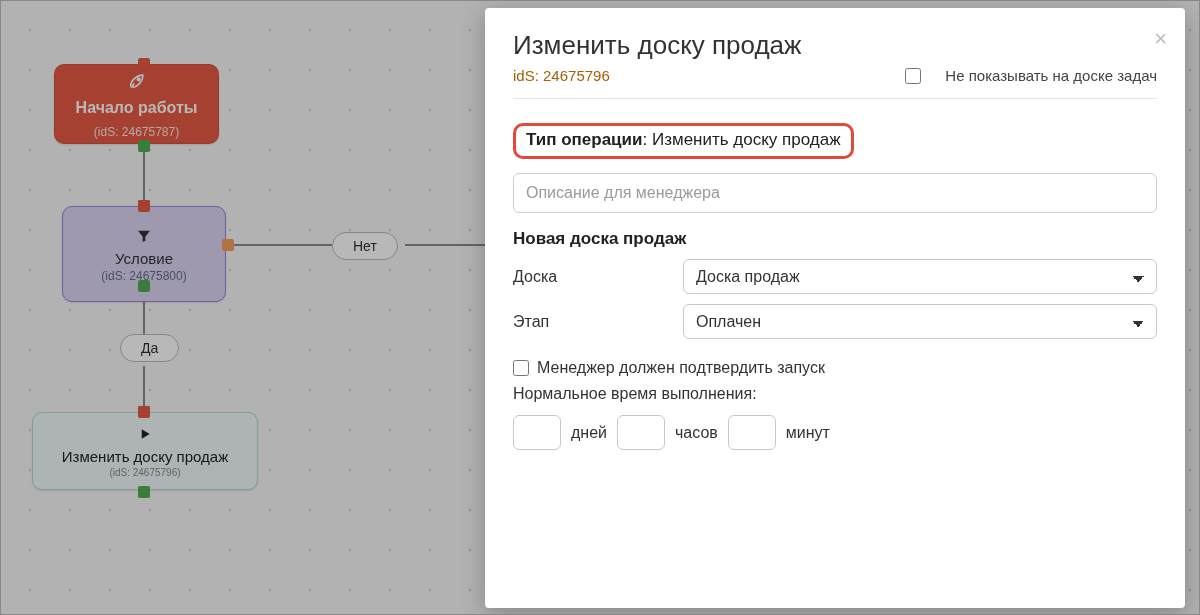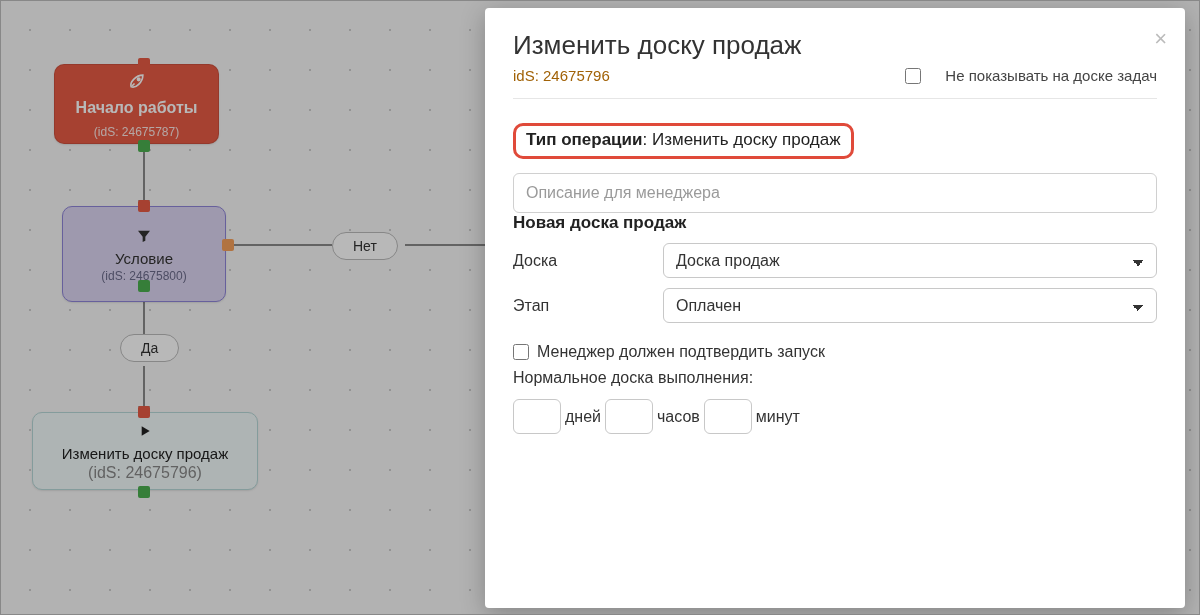--- a/index.html
+++ b/index.html
@@ -54,21 +54,21 @@
     display:flex; flex-direction:column; align-items:center; justify-content:center;
   }
   .node-condition .title { font-size:15px; color:#333; font-weight:500;}
   .node-condition .sub { font-size:12px; color:#6b6b8b; margin-top:2px;}
   .node-change {
     left: 32px; top: 412px; width: 226px; height: 78px;
     background: #f2fafa; border:1px solid #b7d8d8;
     display:flex; flex-direction:column; align-items:center; justify-content:center;
   }
   .node-change .title { font-size:15px; color:#222; font-weight:500;}
-  .node-change .sub { font-size:16px; color:#888; margin-top:2px;}
+  .node-change .sub { font-size:10px; color:#888; margin-top:2px;}
   .pill {
     position:absolute; background:#fff; border:1px solid #bbb; border-radius:18px;
     font-size:14px; color:#333; padding:5px 20px;
   }
   .pill-no { left: 332px; top: 232px; }
   .pill-yes { left: 120px; top: 334px; }
 
   
   .conn {
     position:absolute; background:#8a8a8a;
@@ -113,34 +113,34 @@
     border:3px solid #e04a3a; border-radius:10px;
     display:inline-block; padding:4px 10px 6px; font-size:17px; color:#222;
     margin-bottom:14px;
   }
   .op-row b { font-weight:700; }
   .text-input {
     width:100%; border:1px solid #d0d0d0; border-radius:6px;
     padding:10px 12px; font-size:16px; color:#333;
   }
   .text-input::placeholder { color:#9a9a9a; }
-  .section-label { font-size:17px; font-weight:700; color:#222; }
-  .form-row { display:flex; align-items:center; margin-top:10px; }
+  .section-label { font-size:17px; font-weight:700; color:#222; margin-top:16px; }
+  .form-row { display:flex; align-items:center; margin-top:10px; gap:20px;}
   .form-row .lbl { width:150px; font-size:16px; color:#333; }
   .select {
     flex:1; border:1px solid #c8c8c8; border-radius:6px;
     padding:8px 12px; font-size:16px; color:#333; background:#fff;
     appearance:none;
     background-image: linear-gradient(45deg, transparent 50%, #333 50%), linear-gradient(135deg, #333 50%, transparent 50%);
     background-position: calc(100% - 18px) 16px, calc(100% - 12px) 16px;
     background-size: 6px 6px, 6px 6px;
     background-repeat: no-repeat;
   }
   .small-input { width:48px; border:1px solid #c8c8c8; border-radius:6px; padding:8px 6px; font-size:15px; text-align:center;}
-  .time-row { display:flex; align-items:center; gap:4px; margin-top:12px; font-size:16px; color:#333;}
+  .time-row { display:flex; align-items:center; gap:10px; margin-top:12px; font-size:16px; color:#333;}
   .check2-row { display:flex; align-items:center; gap:8px; margin-top:20px; font-size:16px; color:#333;}
   .norm-label { font-size:16px; color:#333; margin-top:8px; }
 
   .modal-foot {
     border-top:1px solid #e6e6e6;
     padding:16px 24px;
     display:flex; gap:12px; align-items:center;
   }
   .btn { border:none; border-radius:6px; padding:11px 20px; font-size:16px; color:#fff; cursor:pointer; }
   .btn-save { background:#4fc08d; }
@@ -238,21 +238,21 @@
       <select class="select">
         <option>Оплачен</option>
       </select>
     </div>
 
     <label class="check2-row">
       <input type="checkbox" style="width: 16px; height: 16px;">
       <span>Менеджер должен подтвердить запуск</span>
     </label>
 
-    <div class="norm-label">Нормальное доска выполнения:</div>
+    <div class="norm-label">Нормальное время выполнения:</div>
     <div class="time-row">
       <input class="small-input" type="text" style="">
       <span>дней</span>
       <input class="small-input" type="text" style="">
       <span>часов</span>
       <input class="small-input" type="text" style="">
       <span>минут</span>
     </div>
   </div>
 

